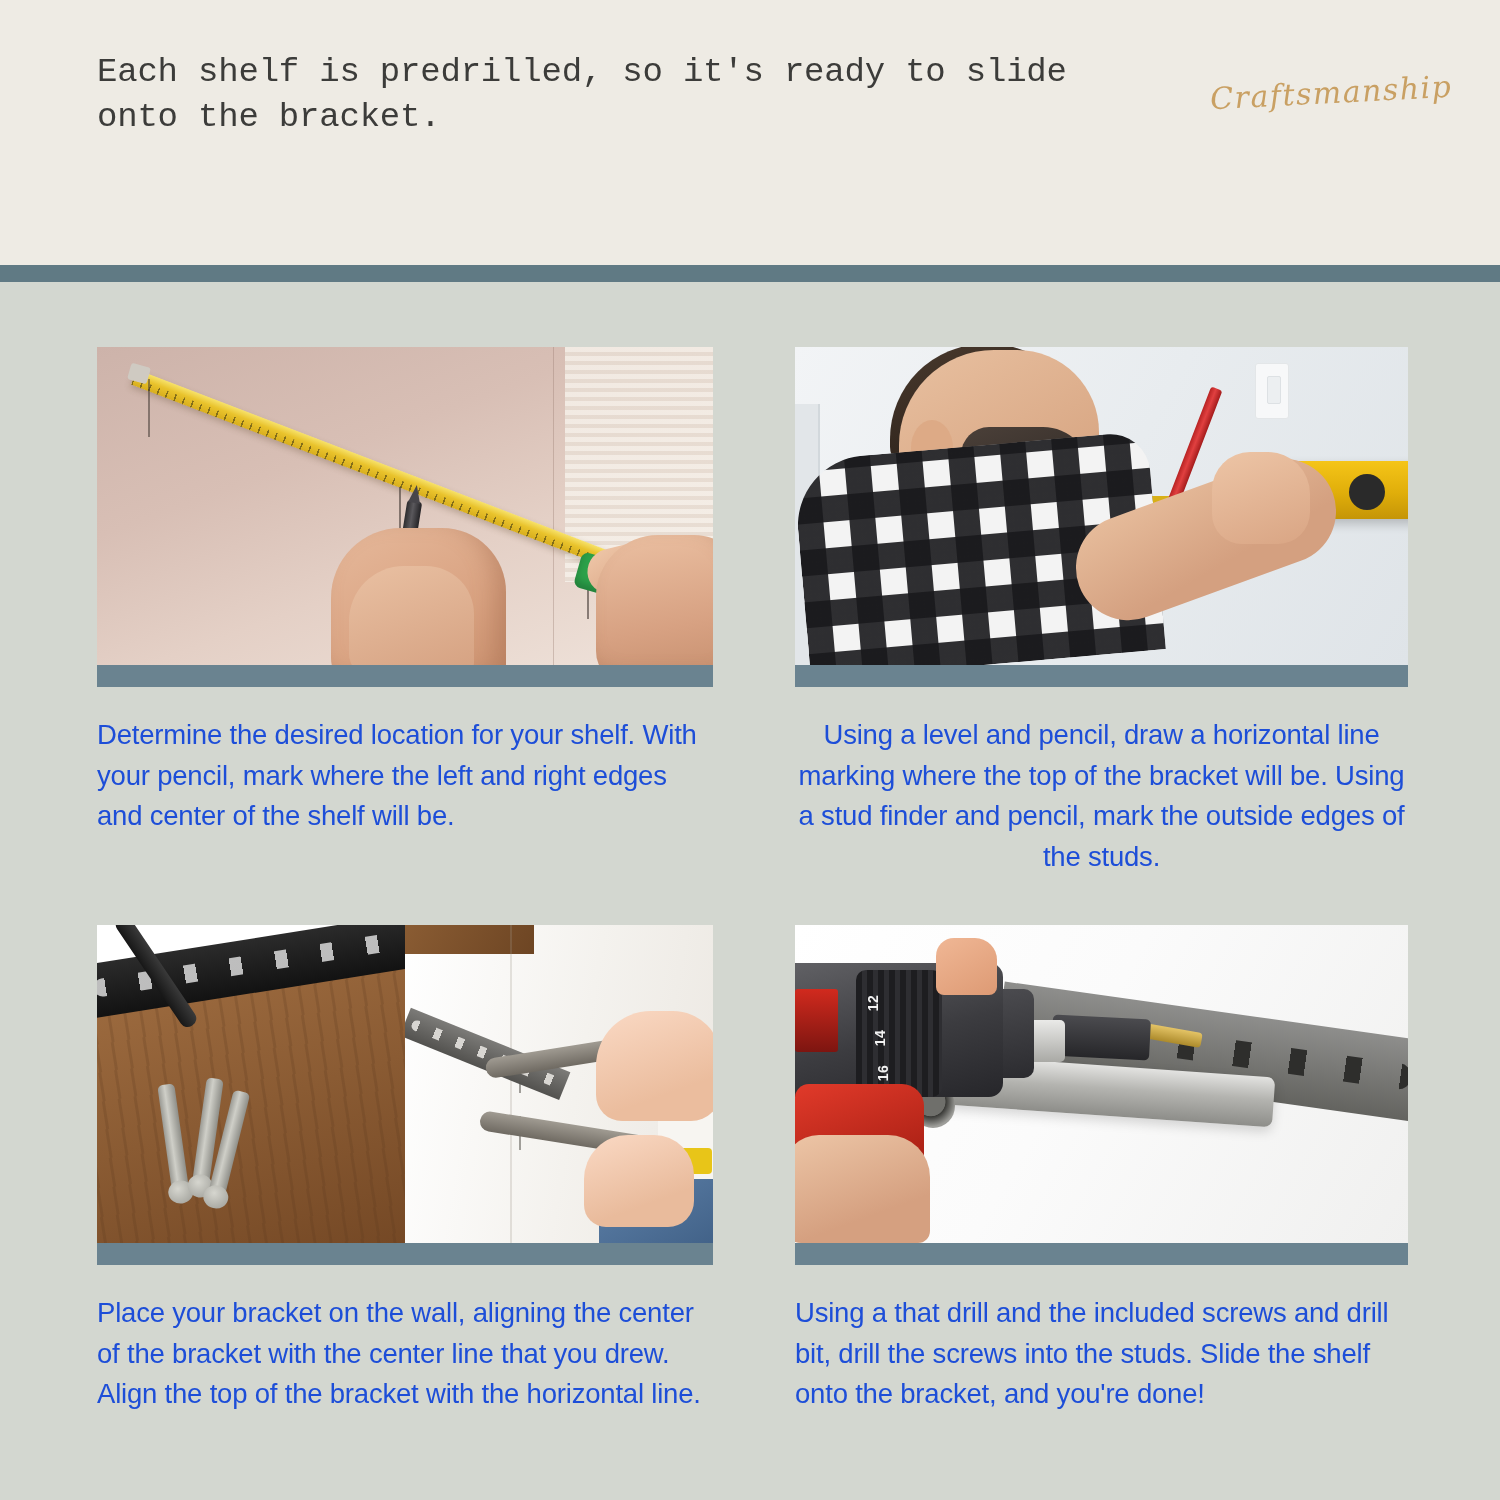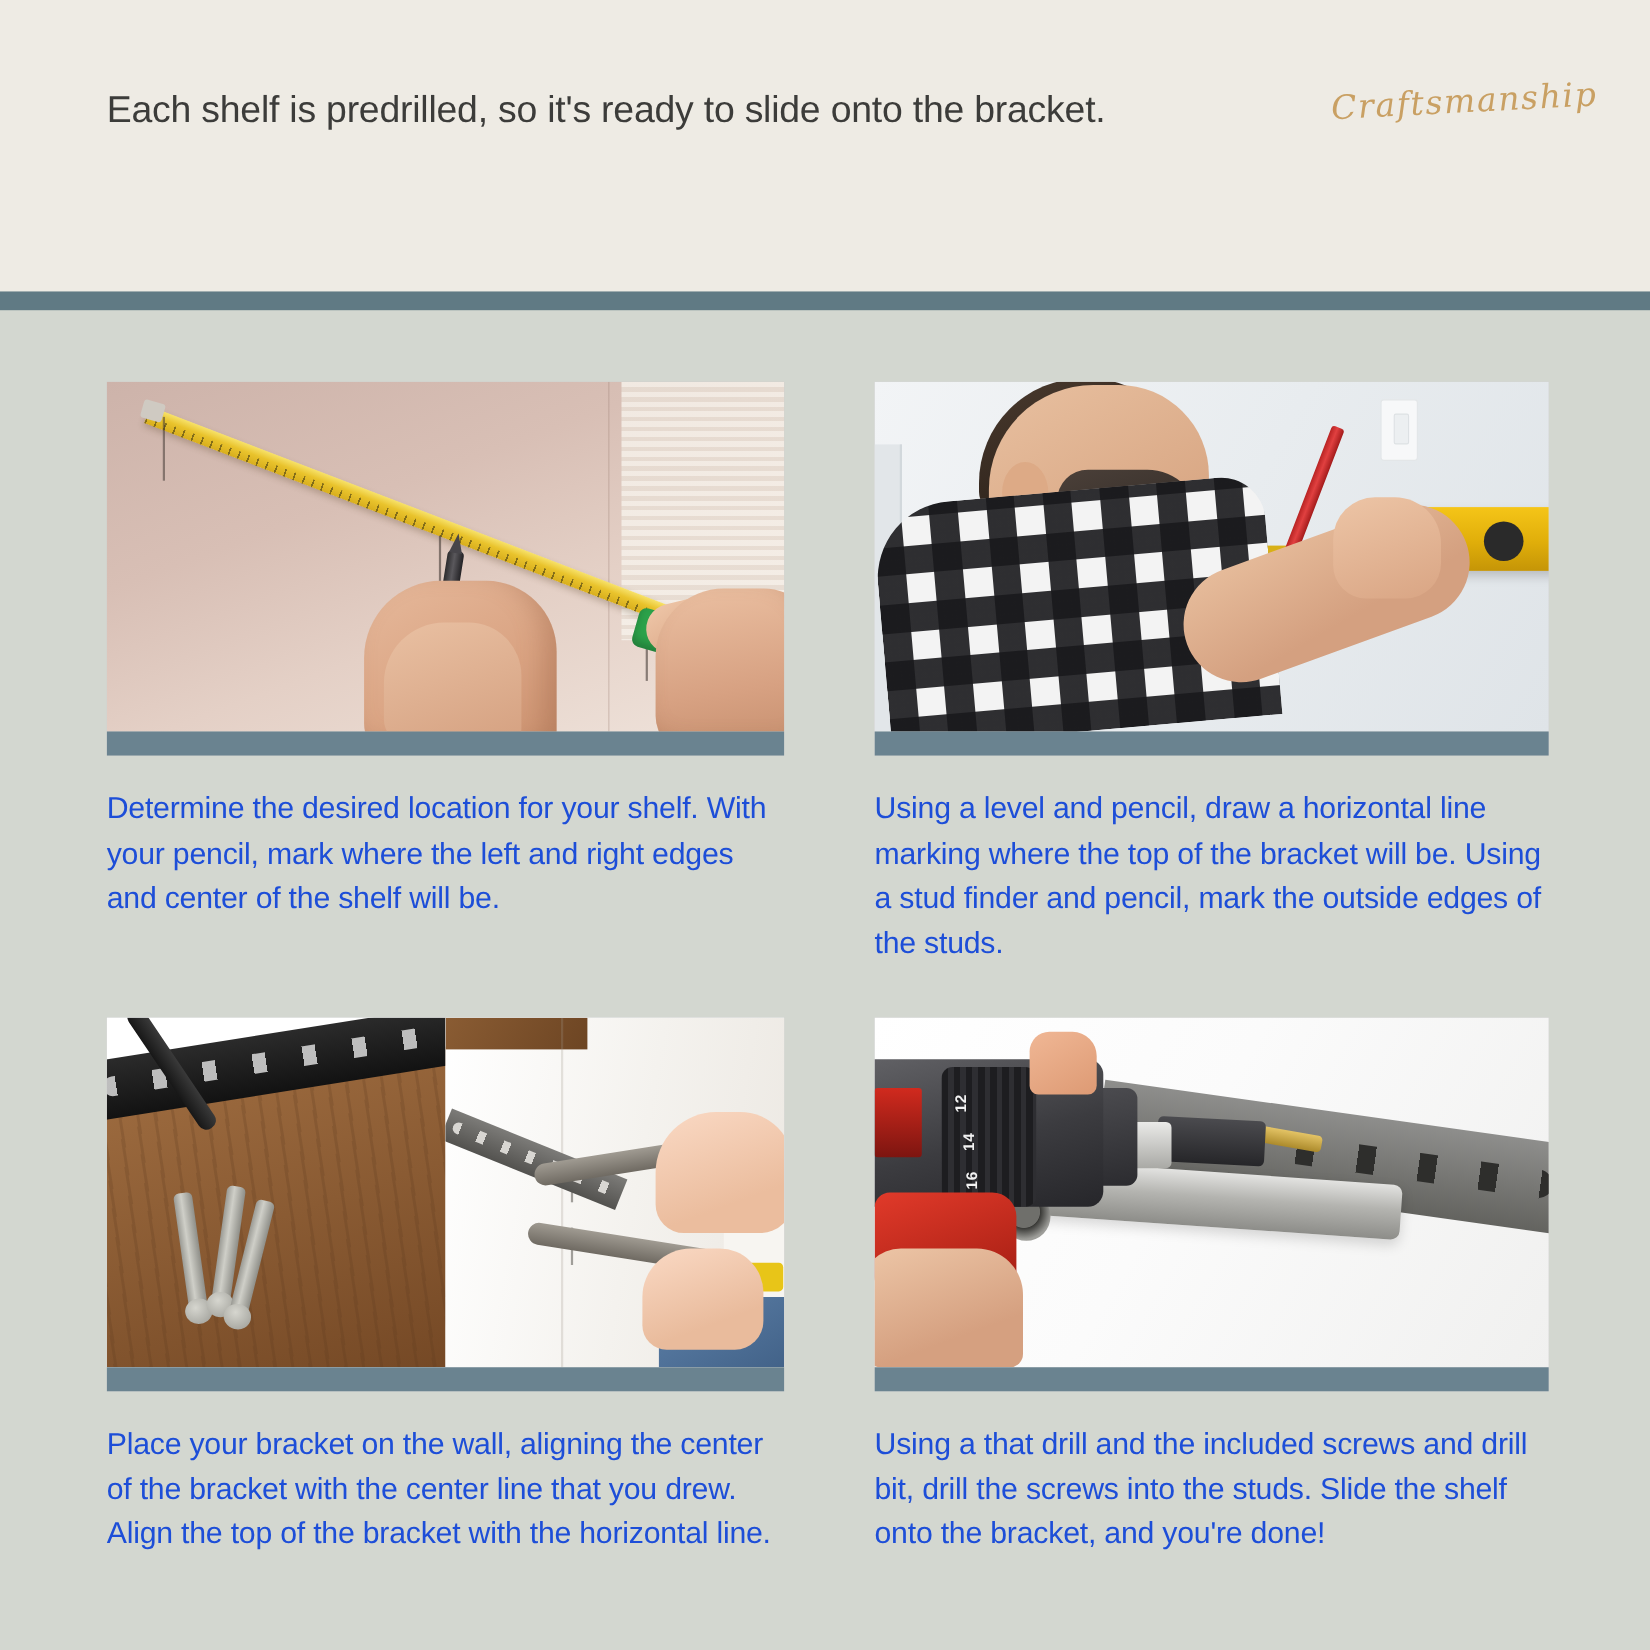--- a/index.html
+++ b/index.html
@@ -15,22 +15,22 @@
   .header {
     position:absolute; left:0; top:0; width:1500px; height:265px;
     background:#EEEBE4;
   }
   .header-inner { position:absolute; left:97px; top:46px; width:1000px; }
   .page-title {
     font-size:45px; font-weight:bold; color:#2E2E2B;
     letter-spacing:-0.3px; line-height:1.05;
   }
   .page-subtitle {
-    margin-top:32px; font-size:34px; font-weight:400;
-    color:#3C3C3A; line-height:1.33; letter-spacing:-0.2px;
+    margin-top:4px; font-size:34px; font-weight:400;
+    color:#3C3C3A; line-height:1.33; letter-spacing:-0.2px;font-family:Liberation Mono, monospace;
   }
   .divider {
     position:absolute; left:0; top:265px; width:1500px; height:17px;
     background:#607A84;
   }
 
   
   .logo { position:absolute; right:88px; top:36px; width:232px; height:100px; }
   .logo-wordmark {
     position:absolute; left:0; top:2px; width:232px; height:54px;
@@ -57,21 +57,21 @@
     letter-spacing:1.5px; transform:rotate(-3deg);
     text-align:center; white-space:nowrap;
   }
 
   
   .grid {
     position:absolute; left:0; top:282px; width:1500px; height:1218px;
   }
   .cell { position:absolute; }
   .cell.c0 { left:97px;  top:65px;   width:616px; }
-  .cell.c1 { left:795px; top:65px;   width:613px; }
+  .cell.c1 { left:795px; top:65px;   width:613px;text-align:center; }
   .cell.c2 { left:97px;  top:643px;  width:616px; }
   .cell.c3 { left:795px; top:643px;  width:613px; }
 
   .figure {
     position:relative; width:100%; height:340px;
     overflow:hidden; background:#cfcfcf;
   }
   .photo {
     position:absolute; left:0; top:0; width:100%; height:318px;
     overflow:hidden;

